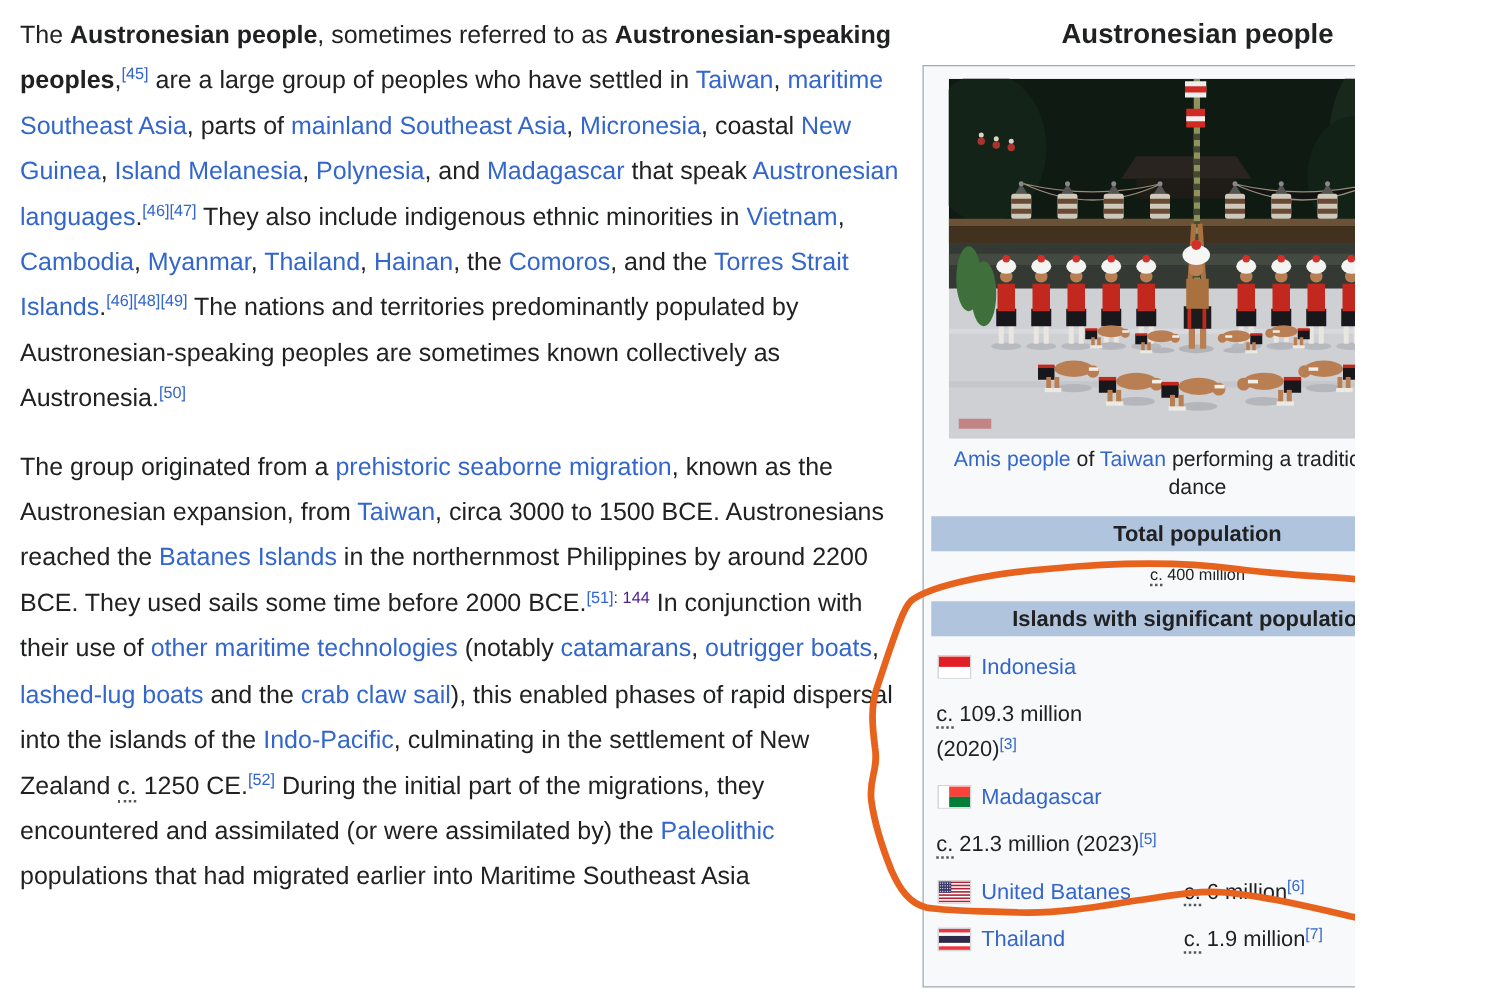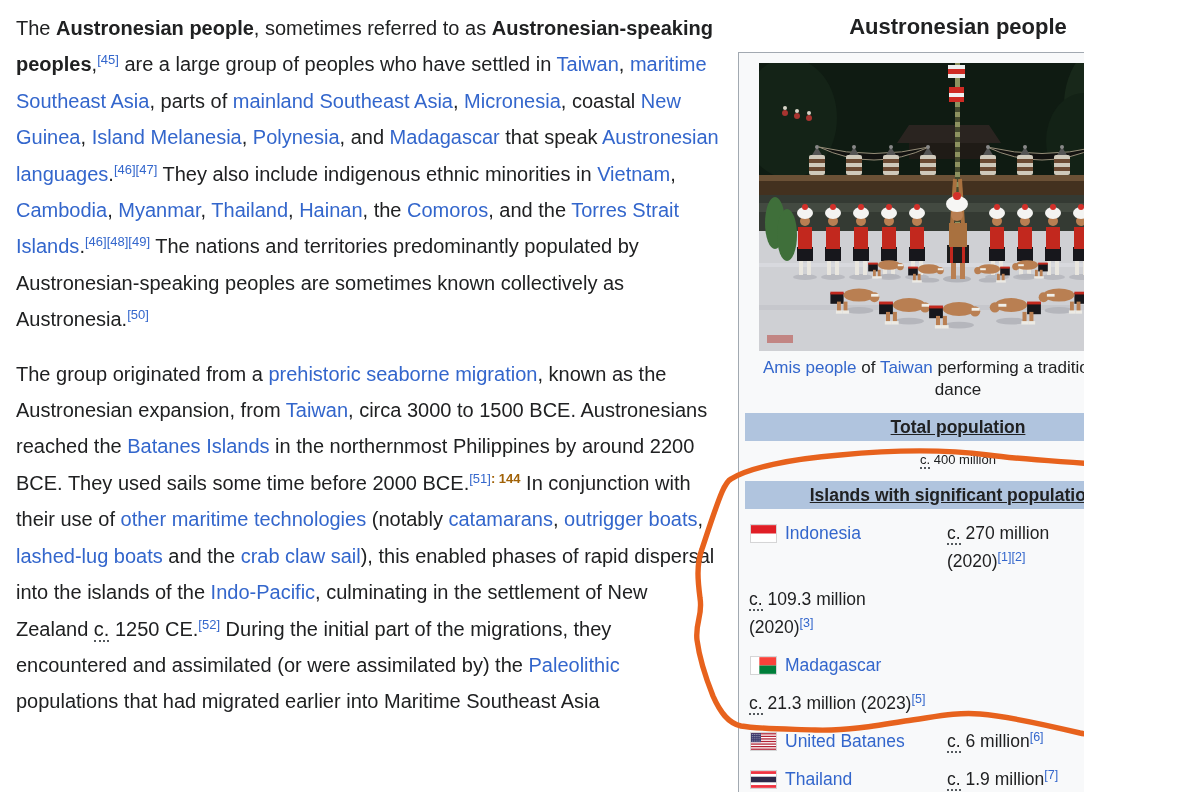--- a/index.html
+++ b/index.html
@@ -9,31 +9,31 @@
   }
   .page{position:relative;width:1084px;height:792px;overflow:hidden;}
 
   
   .article{position:absolute;left:16px;top:10px;width:707px;font-size:20px;line-height:36.4px;}
   .article p{margin:0 0 18px 0;}
   a.wlink{color:#3366cc;text-decoration:none;cursor:pointer;}
   b{font-weight:bold;}
   sup{font-size:13px;line-height:0;vertical-align:baseline;position:relative;top:-7px;}
   sup.ref{color:#3366cc;cursor:pointer;}
-  sup.plain{color:#a16207;font-weight:bold;}
+  sup.plain{color:#4c1d95;}
   .abbr{border-bottom:2px dotted #54595d;}
 
   
   .infobox{position:absolute;left:738px;top:8px;width:440px;font-size:17.5px;}
   .ib-title{text-align:center;font-weight:bold;font-size:22px;margin:6px 0 12px;}
   .ib-box{border:1px solid #a2a9b1;background:#f8f9fa;padding:8px 0 14px;}
   .ib-image{margin:2px 20px 6px;width:398px;height:288px;}
   .ib-image svg{display:block;width:398px;height:288px;}
   .ib-caption{text-align:center;font-size:17px;line-height:22px;margin:4px 14px 12px;}
-  .ib-header{background:#b0c4de;text-align:center;font-weight:bold;margin:6px 6px;padding:2px 4px;font-size:17.5px;line-height:24px;text-decoration:underline;}
+  .ib-header{background:#b0c4de;text-align:center;font-weight:bold;margin:6px 6px;padding:2px 4px;font-size:17.5px;line-height:24px;}
   .ib-value{text-align:center;padding:5px 0 8px;font-size:13px;}
   .regions{margin:2px 8px 0 10px;}
   .region-row{display:flex;margin:10px 0;line-height:28px;align-items:flex-start;}
   .cell-country{flex:0 0 198px;display:flex;align-items:flex-start;}
   .flag{width:25px;height:17px;margin:6px 9px 0 2px;flex:none;box-shadow:0 0 0 1px rgba(0,0,0,.14);}
   .flag svg{display:block;width:25px;height:17px;}
   .cell-value{flex:1;}
   .cell-value sup{font-size:12.5px;top:-6px;}
 
   
@@ -330,21 +330,20 @@
           <div class="region-row">
             <div class="cell-country">
               <span class="flag">
                 <svg viewBox="0 0 30 20">
                   <rect width="30" height="20" fill="#fff"></rect>
                   <rect width="30" height="10" fill="#e01f26"></rect>
                 </svg>
               </span>
               <a class="wlink">Indonesia</a>
             </div>
-            <div class="cell-value"><span class="abbr">c.</span> 270 million<br>(2020)<sup class="ref">[1]</sup><sup class="ref">[2]</sup></div>
           </div>
           <div class="region-row">
             <div class="cell-value"><span class="abbr">c.</span> 109.3 million<br>(2020)<sup class="ref">[3]</sup></div>
           </div>
           <div class="region-row">
             <div class="cell-country">
               <span class="flag">
                 <svg viewBox="0 0 30 20">
                   <rect width="30" height="20" fill="#fff"></rect>
                   <rect x="10" width="20" height="10" fill="#f9423a"></rect>

